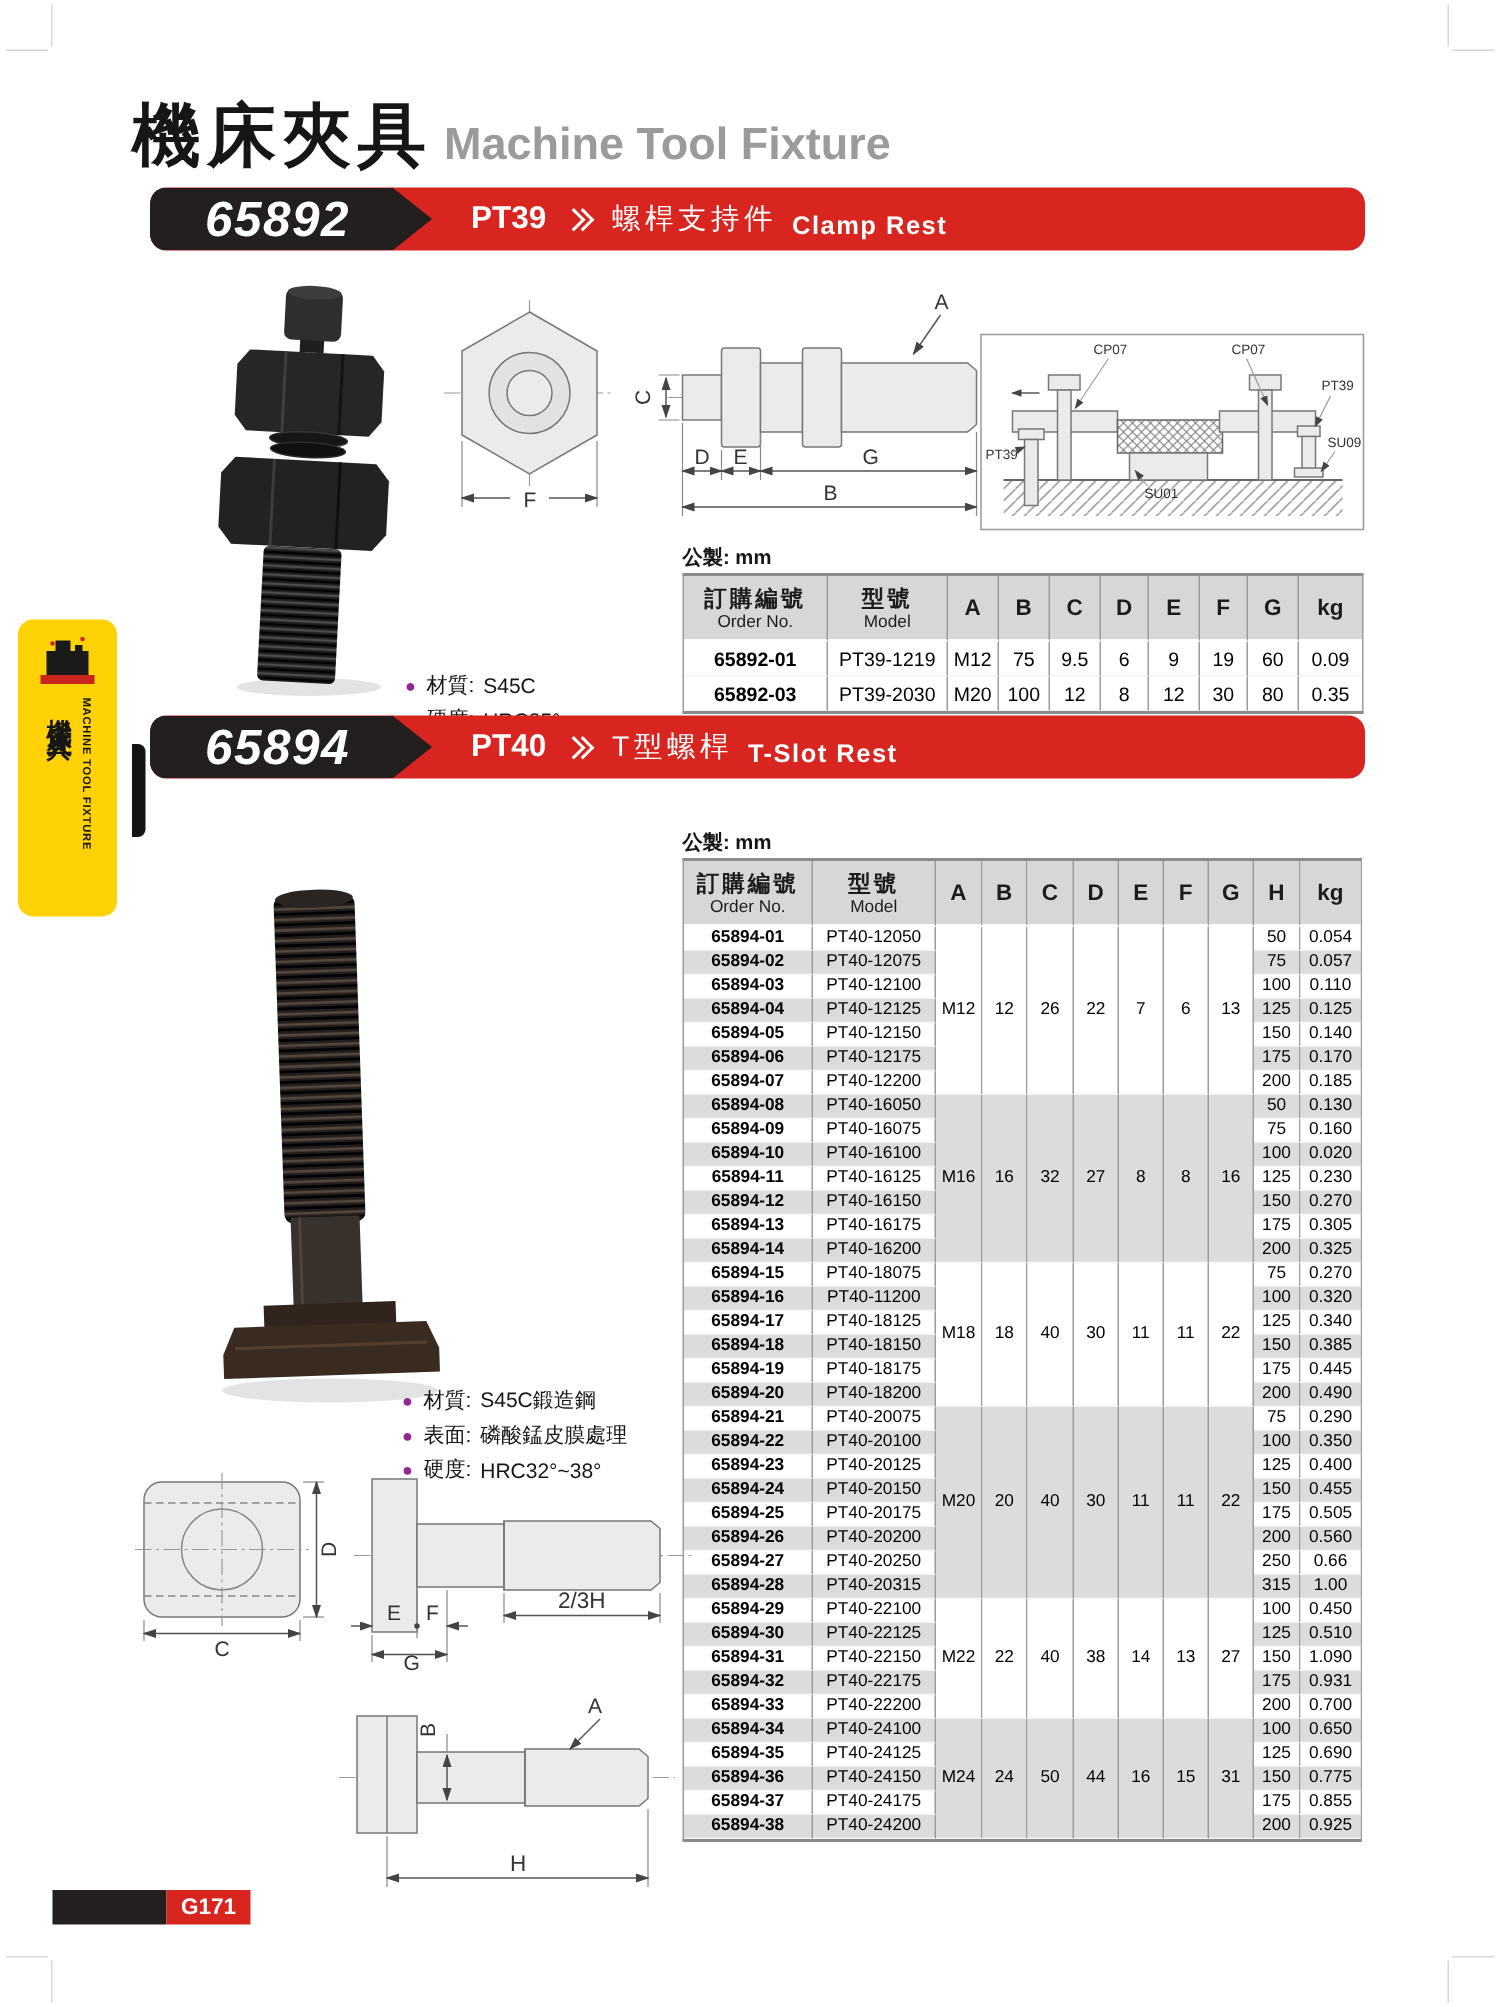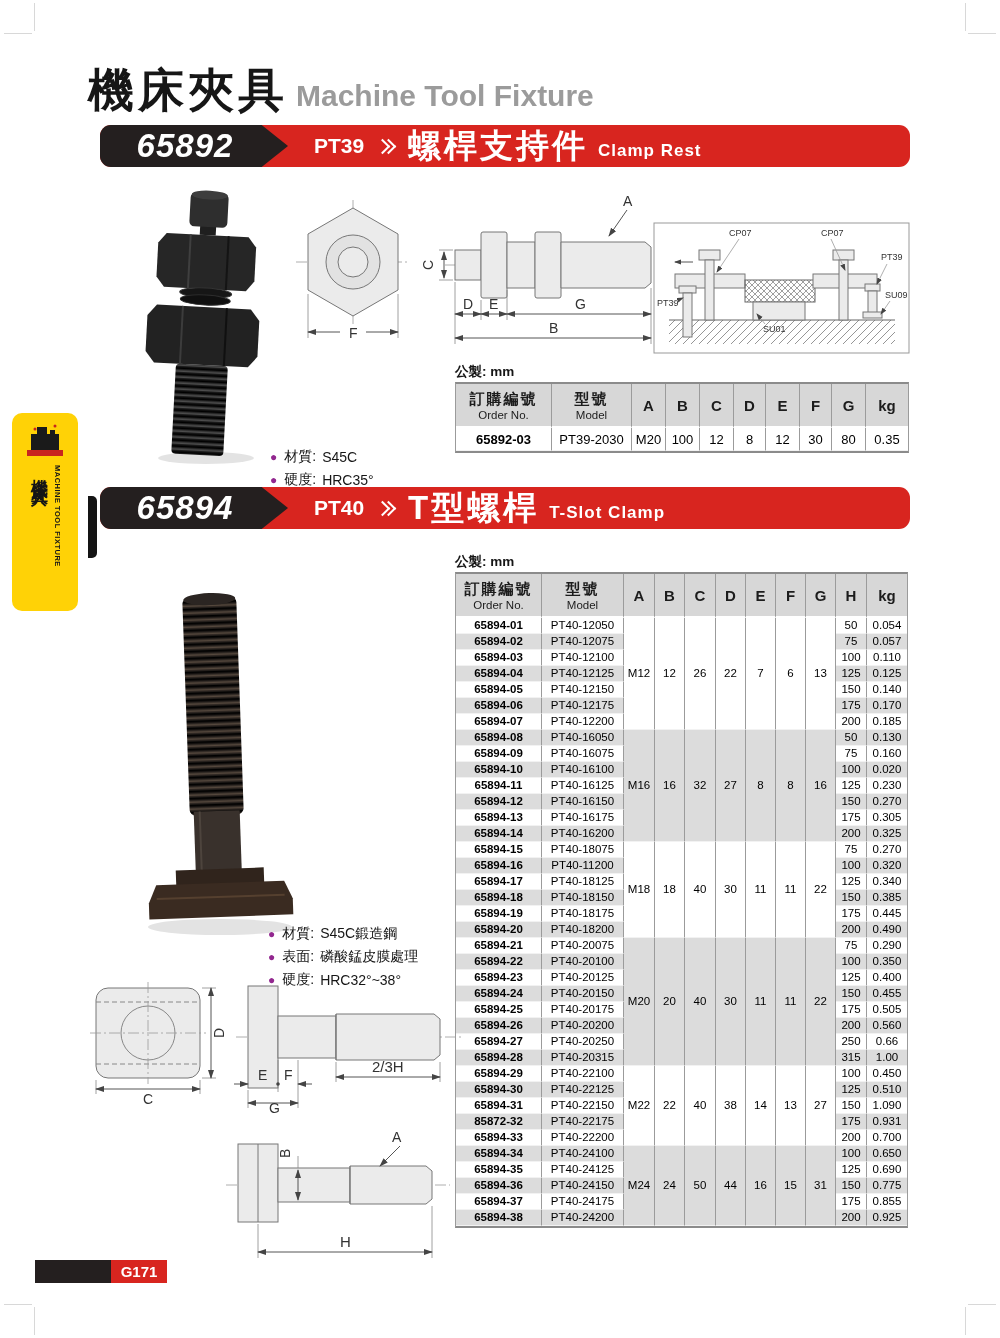--- a/index.html
+++ b/index.html
@@ -19,21 +19,21 @@
   .banner { position:absolute; left:100px; width:810px; height:42px; background:#d8251f;
             border-radius:11px; display:flex; align-items:center; overflow:hidden; }
   .code-seg { position:relative; width:188px; height:100%; flex:none; }
   .code-seg .code-bg { position:absolute; inset:0; background:#241f1f;
             clip-path:polygon(0 0, 86% 0, 100% 50%, 86% 100%, 0 100%);
             display:flex; align-items:center; justify-content:center; }
   .code-seg .code-txt { color:#fff; font-size:33px; font-weight:bold; font-style:italic; padding-right:18px; letter-spacing:1px; }
   .series-txt { color:#fff; font-size:21px; font-weight:bold; margin-left:26px; width:62px; flex:none; }
   .chev { display:flex; margin:0 14px 0 6px; flex:none; }
   .chev i { display:block; width:11px; height:11px; border-top:2.5px solid #fff; border-right:2.5px solid #fff; transform:rotate(45deg); margin-left:-5px; }
-  .banner-title-cjk { color:#fff; font-size:33px; font-weight:bold; letter-spacing:3px;text-align:center; }
+  .banner-title-cjk { color:#fff; font-size:19px; font-weight:normal; letter-spacing:3px;text-align:center; }
   .banner-title-en { color:#fff; font-size:17px; font-weight:bold; margin-left:10px; margin-top:10px; letter-spacing:1px; }
 
   
   .unit-label { position:absolute; font-size:13.5px; font-weight:bold; color:#161616; }
 
   
   .spec-table { position:absolute; border-collapse:separate; border-spacing:0; table-layout:fixed; background:#fff;
                 border:1px solid #9b9b9b; border-top:2px solid #8b8b8b; border-bottom:2px solid #8b8b8b; }
   .spec-table th { background:#d7d7d7; color:#1c1c1c; text-align:center; vertical-align:middle;
                    border-right:1px solid #9b9b9b; border-bottom:2px solid #ffffff; }
@@ -277,20 +277,32 @@
           <th>
             <div class="th-dim">G</div>
           </th>
           <th>
             <div class="th-dim">kg</div>
           </th>
         </tr>
       </thead>
       <tbody>
         <tr>
+          <td class="plain order">65892-01</td>
+          <td class="plain">PT39-1219</td>
+          <td class="plain">M12</td>
+          <td class="plain">75</td>
+          <td class="plain">9.5</td>
+          <td class="plain">6</td>
+          <td class="plain">9</td>
+          <td class="plain">19</td>
+          <td class="plain">60</td>
+          <td class="plain">0.09</td>
+        </tr>
+        <tr>
           <td class="plain order">65892-03</td>
           <td class="plain">PT39-2030</td>
           <td class="plain">M20</td>
           <td class="plain">100</td>
           <td class="plain">12</td>
           <td class="plain">8</td>
           <td class="plain">12</td>
           <td class="plain">30</td>
           <td class="plain">80</td>
           <td class="plain">0.35</td>
@@ -304,33 +316,33 @@
       <span class="nlabel">材質:</span>
       <span>S45C</span>
     </div>
     <div class="note-line">
       <span class="bullet">●</span>
       <span class="nlabel">硬度:</span>
       <span>HRC35°</span>
     </div>
   </div>
 
-  <div class="banner" style="top:487px">
+  <div class="banner" style="top:477px">
     <div class="code-seg">
       <div class="code-bg">
         <span class="code-txt">65894</span>
       </div>
     </div>
     <span class="series-txt">PT40</span>
     <span class="chev">
         <i></i>
         <i></i>
       </span>
     <span class="banner-title-cjk">T型螺桿</span>
-    <span class="banner-title-en">T-Slot Clamp</span>
+    <span class="banner-title-en">T-Slot Rest</span>
   </div>
 
   <div class="unit-label" style="left:455px;top:553px">公製: mm</div>
   <table class="spec-table t2" id="tbl-65894">
       <colgroup>
         <col style="width: 86px;">
         <col style="width: 82px;">
         <col style="width: 31px;">
         <col style="width: 30px;">
         <col style="width: 31px;">
@@ -596,21 +608,21 @@
           <td class="shade">125</td>
           <td class="shade">0.510</td>
         </tr>
         <tr>
           <td class="plain order">65894-31</td>
           <td class="plain">PT40-22150</td>
           <td class="plain">150</td>
           <td class="plain">1.090</td>
         </tr>
         <tr>
-          <td class="shade order">85872-32</td>
+          <td class="shade order">65894-32</td>
           <td class="shade">PT40-22175</td>
           <td class="shade">175</td>
           <td class="shade">0.931</td>
         </tr>
         <tr>
           <td class="plain order">65894-33</td>
           <td class="plain">PT40-22200</td>
           <td class="plain">200</td>
           <td class="plain">0.700</td>
         </tr>

